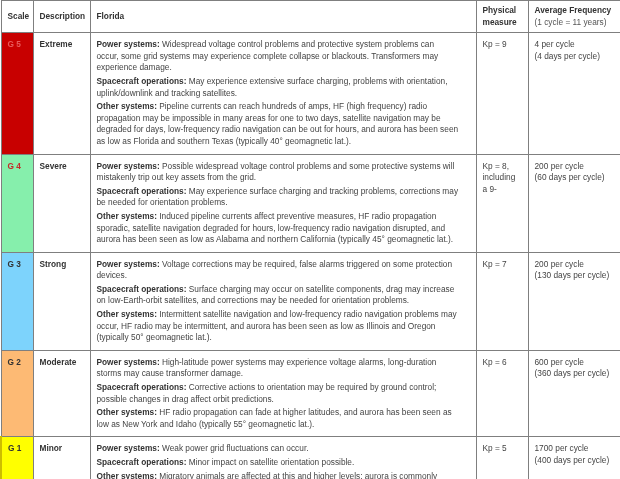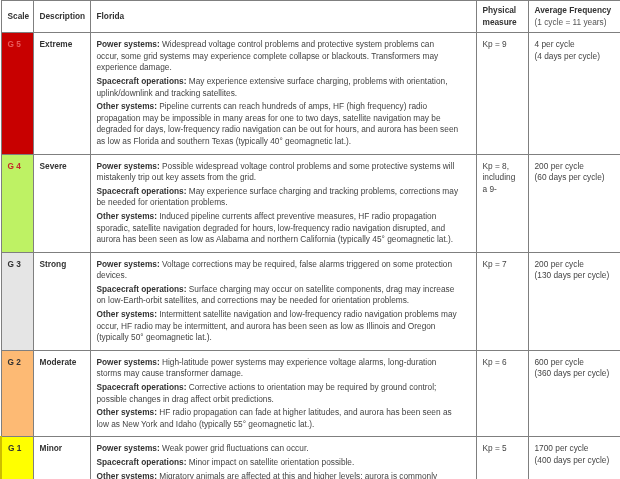--- a/index.html
+++ b/index.html
@@ -24,22 +24,22 @@
       color: #333333;
       height: 20px;
       padding-top: 4px;
       padding-bottom: 4px;
       font-size: 8.3px;
     }
     table.scales th.center-v { vertical-align: middle; }
     table.scales th .sub { font-weight: normal; color: #555555; }
     td.scale-cell { font-weight: bold; color: #333333; }
     td.scale-cell.g5 { background: #c80000; color: #e85a5a; }
-    td.scale-cell.g4 { background: #bef264; color: #c22a2a; }
-    td.scale-cell.g3 { background: #e5e5e5; color: #333333; }
+    td.scale-cell.g4 { background: #86efac; color: #c22a2a; }
+    td.scale-cell.g3 { background: #7dd3fc; color: #333333; }
     td.scale-cell.g2 { background: #fdba74; color: #333333; }
     td.scale-cell.g1 { background: #ffff00; color: #333333; border-left: 2px solid #cdbd00; border-bottom: 2px solid #cdbd00; }
     td.desc-cell { font-weight: bold; color: #333333; }
     td.effect-cell p { margin: 0 11px 2px 0; }
     td.effect-cell p b { color: #333333; }
     td.effect-cell p span { color: #444444; }
     td.measure-cell, td.freq-cell { color: #444444; }
     col.c-scale { width: 32px; }
     col.c-desc { width: 57px; }
     col.c-effect { width: 386px; }

